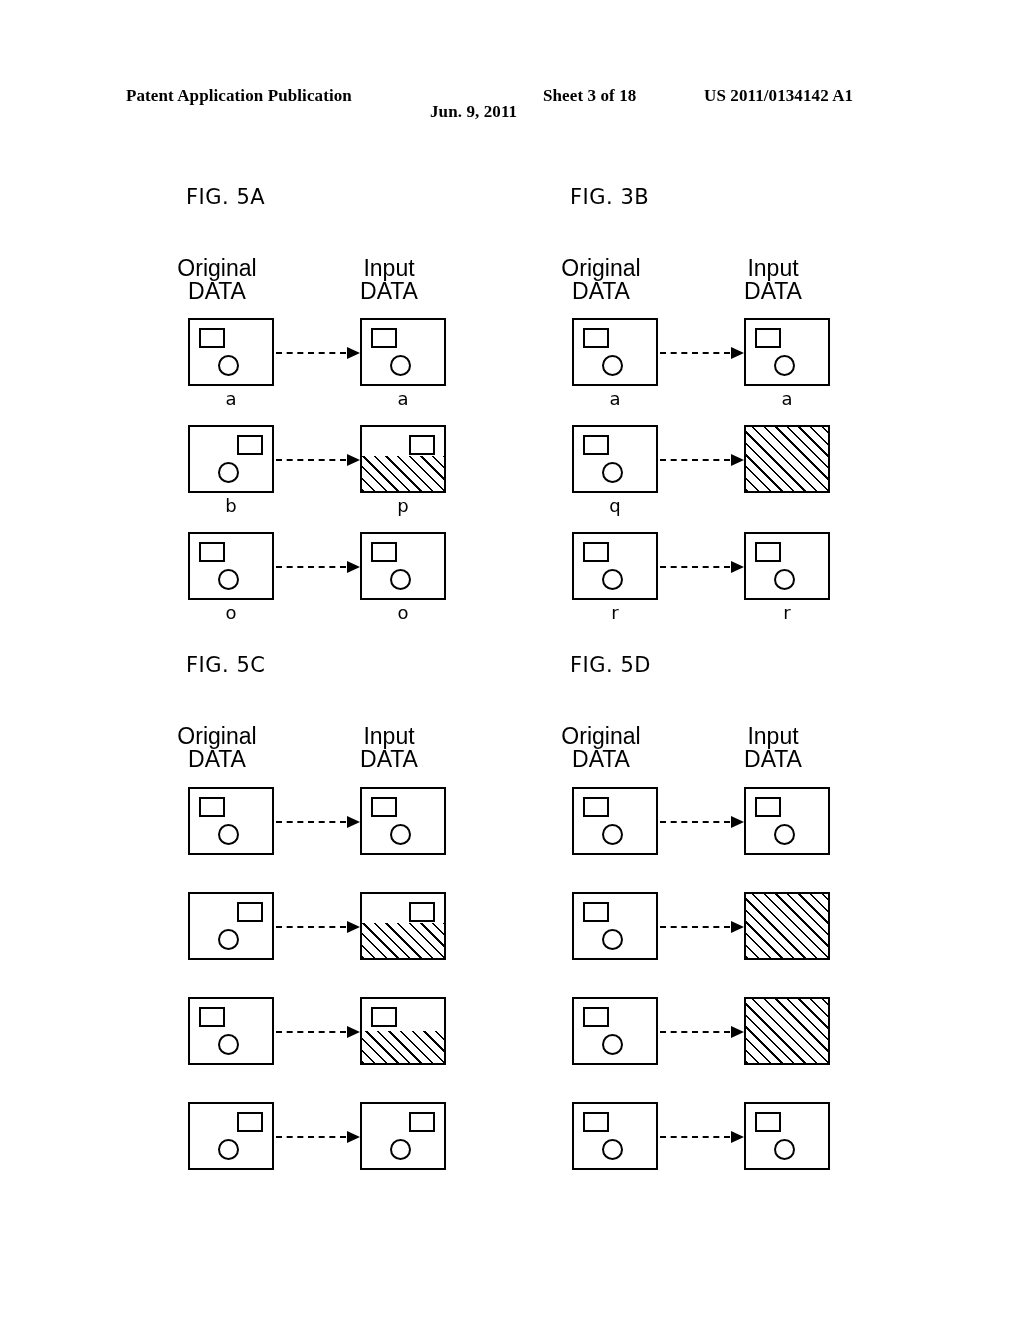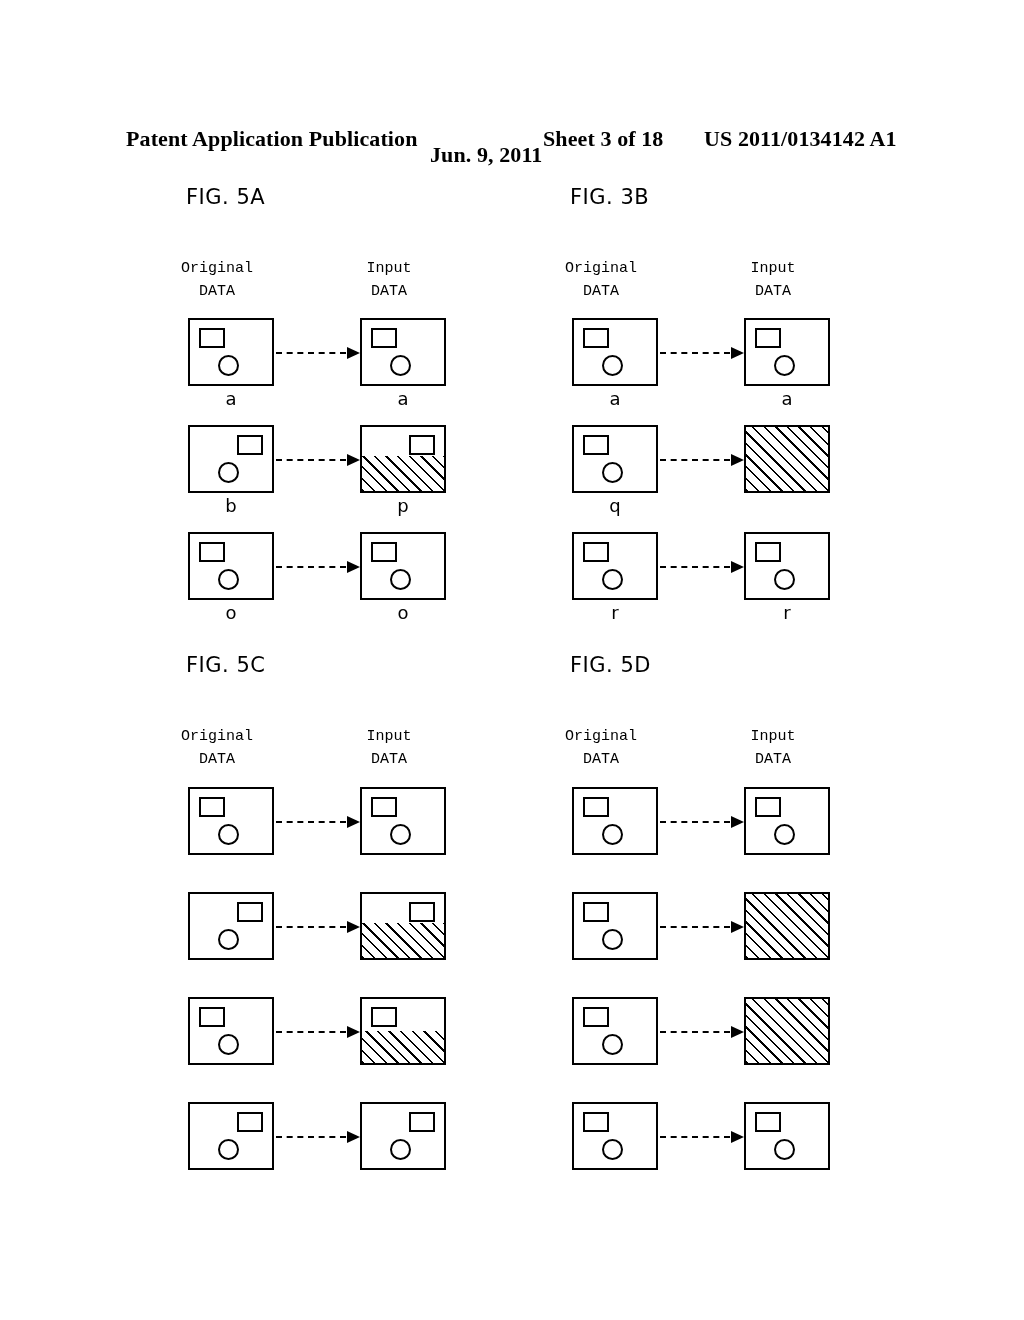--- a/index.html
+++ b/index.html
@@ -19,24 +19,23 @@
 
   
   #page-header {
     position: absolute;
     top: 86px;
     left: 0;
     width: 1024px;
     height: 26px;
     font-family: "Liberation Serif", serif;
     font-weight: bold;
-    font-size: 22px;
+    font-size: 17px;
     letter-spacing: 0.1px;
     white-space: nowrap;
-    margin-top: 40px;
   }
   #page-header .hdr-pub   { position: absolute; left: 126px; top: 0; }
   #page-header .hdr-date  { position: absolute; left: 430px; top: 16px; }
   #page-header .hdr-sheet { position: absolute; left: 543px; top: 0; }
   #page-header .hdr-num   { position: absolute; left: 704px; top: 0; }
 
   
   .figure-panel {
     position: absolute;
   }
@@ -49,22 +48,22 @@
     font-weight: 400;
     letter-spacing: 0.5px;
     white-space: nowrap;
   }
 
   
   .col-caption {
     position: absolute;
     width: 140px;
     text-align: center;
-    font-family: Liberation Mono, monospace;
-    font-size: 15px;
+    font-family: Liberation Sans, sans-serif;
+    font-size: 23px;
     line-height: 23px;
     white-space: nowrap;
   }
   .col-caption .l1 { display: block; }
   .col-caption .l2 { display: block; }
 
   
   .data-row { position: absolute; left: 0; }
 
   .data-box {

